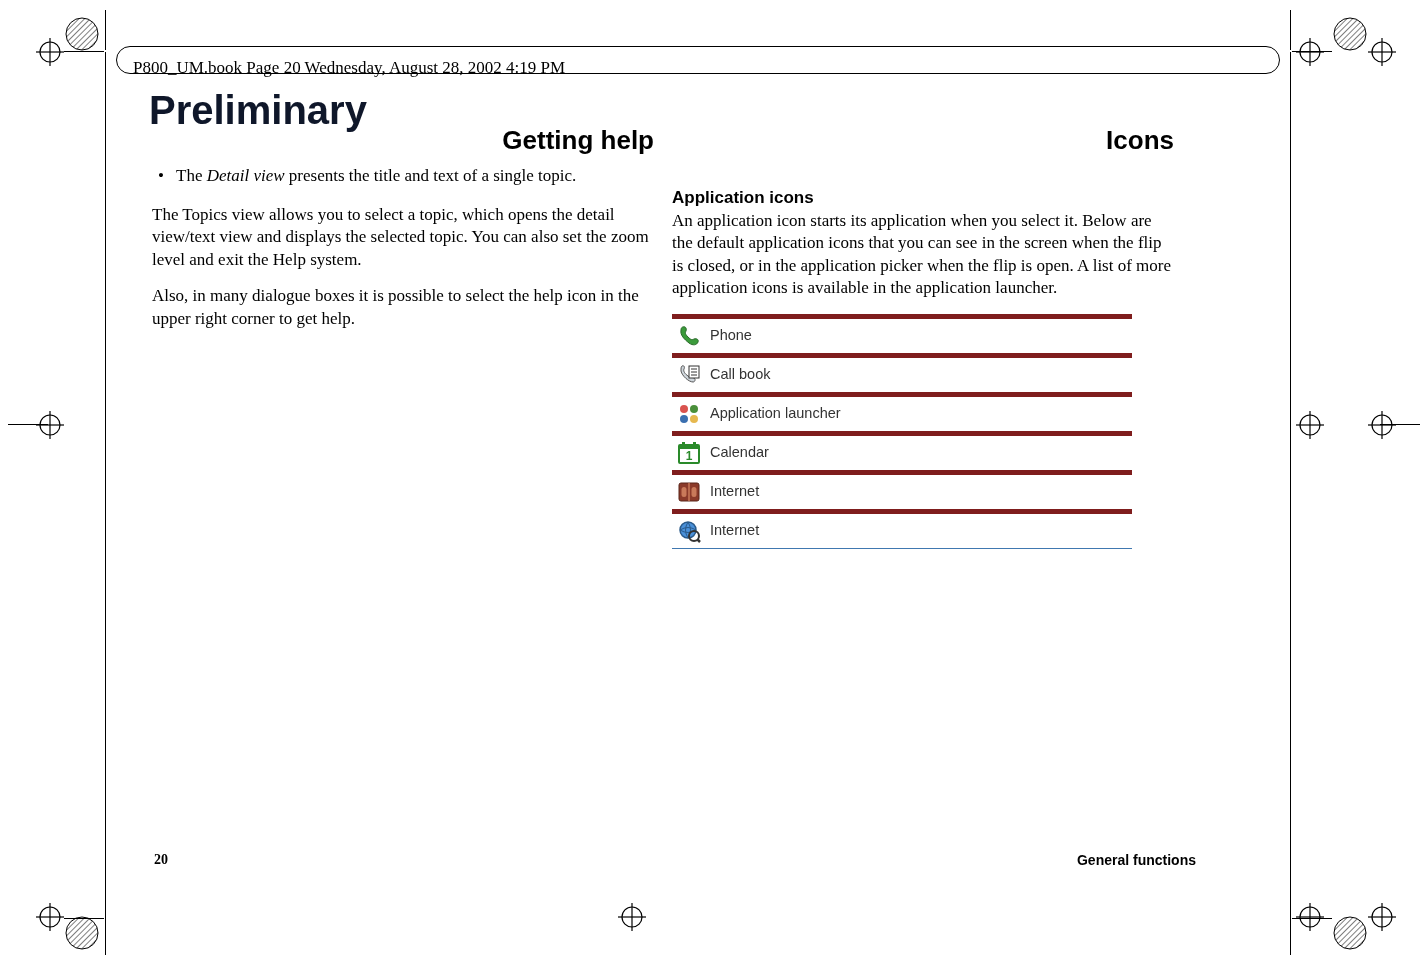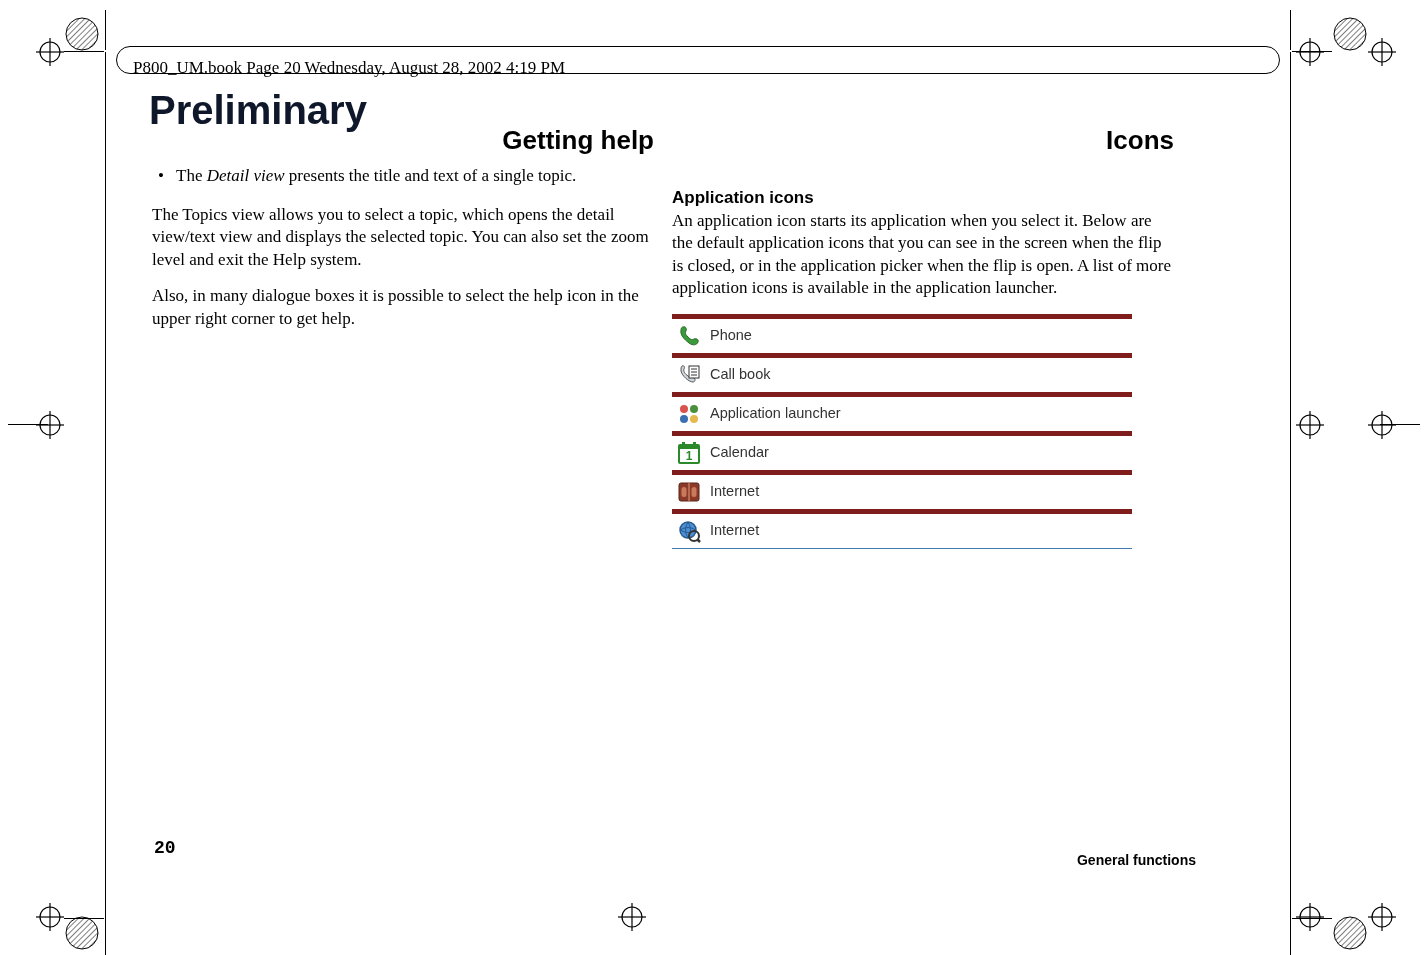--- a/index.html
+++ b/index.html
@@ -122,24 +122,24 @@
   }
   .icon-table td.icon-cell {
     width: 34px;
     text-align: center;
   }
   .icon-cell svg { width: 24px; height: 24px; display: block; margin: 0 auto; }
 
   .footer-page {
     position: absolute;
     left: 154px;
-    bottom: 97px;
-    font-family: Liberation Mono, monospace;
-    font-weight: bold;
-    font-size: 18px;
+    bottom: 87px;
+    font-family: Liberation Serif, serif;
+    font-weight: bold;
+    font-size: 14px;
   }
   .footer-section {
     position: absolute;
     right: 232px;
     bottom: 87px;
     font-family: Arial, Helvetica, sans-serif;
     font-weight: bold;
     font-size: 14px;
   }
 </style>

